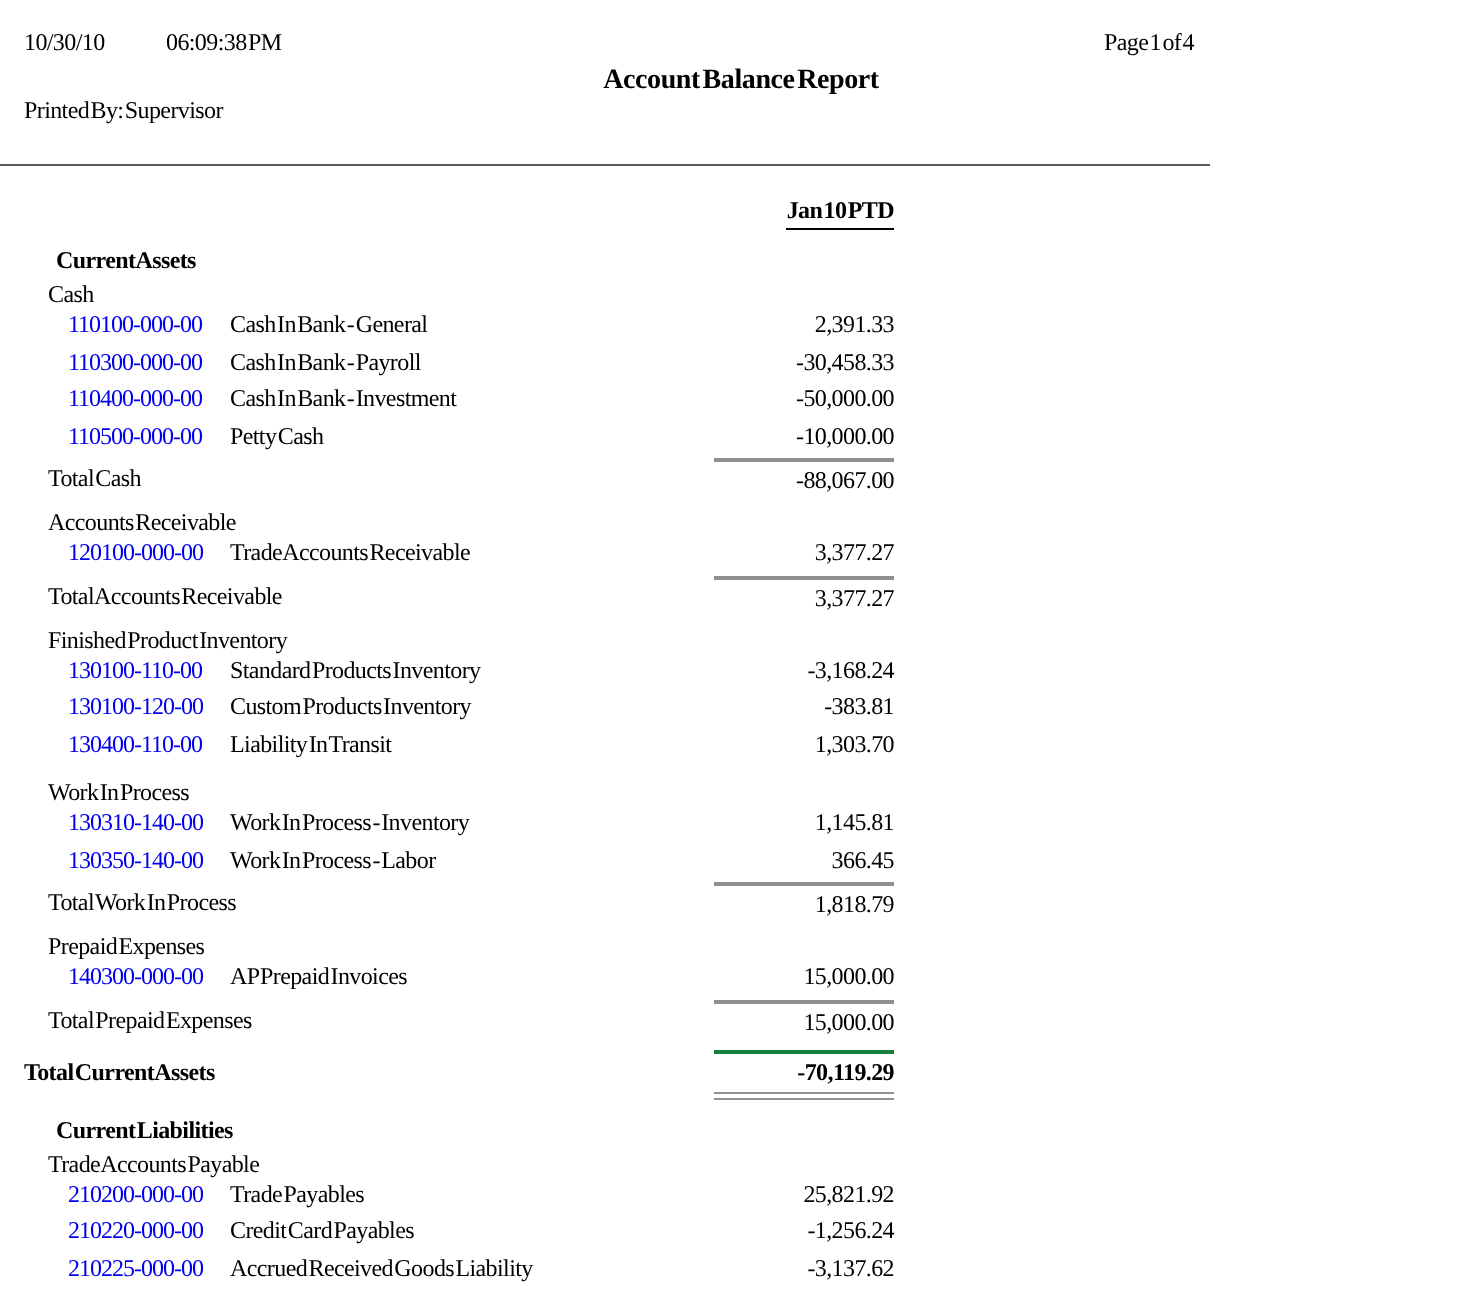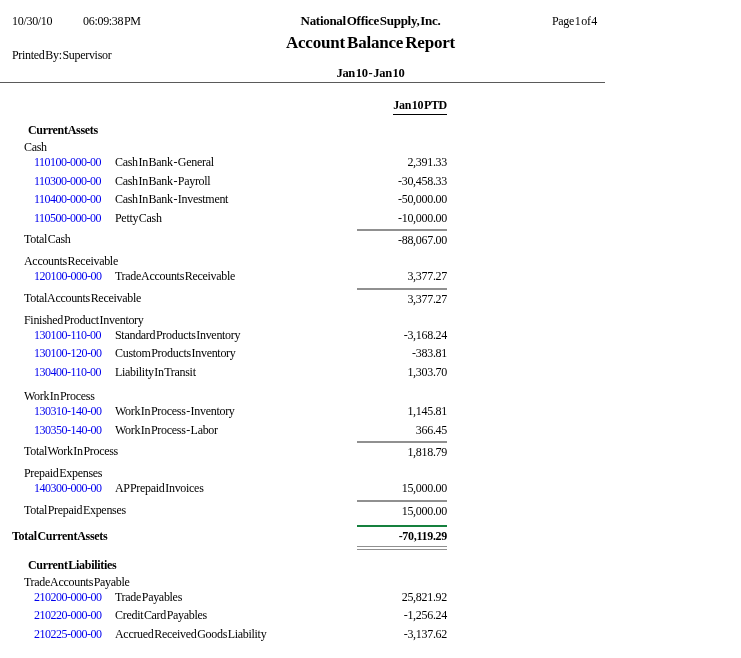--- a/index.html
+++ b/index.html
@@ -11,21 +11,21 @@
     letter-spacing:-0.3px; word-spacing:-2px;
   }
   .page { position:relative; width:605px; height:658px; overflow:hidden; }
 
   
   .hdr-date   { position:absolute; left:12px;  top:14px; }
   .hdr-time   { position:absolute; left:83px;  top:14px; }
   .hdr-company{ position:absolute; left:0; top:13px; width:741px; text-align:center; font-weight:bold; font-size:13px; }
   .hdr-page   { position:absolute; right:8px; top:14px; }
   .hdr-printed{ position:absolute; left:12px;  top:48px; }
-  .hdr-title  { position:absolute; left:0; top:33px; width:741px; text-align:center; font-weight:bold; font-size:17px; letter-spacing:-0.2px; }
+  .hdr-title  { position:absolute; left:0; top:33px; width:741px; text-align:center; font-weight:bold; font-size:14px; letter-spacing:-0.2px; }
   .hdr-period { position:absolute; left:0; top:66px; width:741px; text-align:center; font-weight:bold; font-size:12.5px; }
   .hdr-rule   { position:absolute; left:0; top:82px; width:741px; height:1px; background:#5a5a5a; }
   .col-hdr    { position:absolute; left:357px; top:98px; width:90px; text-align:right; }
   .col-hdr span { display:inline-block; font-weight:bold; border-bottom:1.5px solid #000; padding-bottom:1px; }
 
   
   .report { position:absolute; left:0; top:117px; width:741px; display:flow-root; }
   .row { position:relative; line-height:15px; }
   .row.section    { height:17px;  margin-top:6px; font-weight:bold; padding-left:28px; }
   .row.group      { height:15px;  margin-top:6px; padding-left:24px; }
@@ -45,25 +45,23 @@
     content:""; display:block; height:2px; margin-top:2px;
     border-top:1px solid #909090; border-bottom:1px solid #909090;
   }
 </style>
 </head>
 <body>
 
 <div class="page">
   <span class="hdr-date">10/30/10</span>
   <span class="hdr-time">06:09:38 PM</span>
-  <div class="hdr-company">National Office Supply, Inc.</div>
   <span class="hdr-page">Page 1 of 4</span>
   <span class="hdr-printed">Printed By: Supervisor</span>
   <div class="hdr-title">Account Balance Report</div>
-  <div class="hdr-period">Jan 10 - Jan 10</div>
   <div class="hdr-rule"></div>
   <div class="col-hdr">
     <span>Jan 10 PTD</span>
   </div>
   <div class="report">
       <div class="row section"><span class="">Current Assets</span></div>
       <div class="row group"><span class="">Cash</span></div>
       <div class="row account">
         <span class="num">110100-000-00</span>
         <span class="desc">Cash In Bank - General</span>

